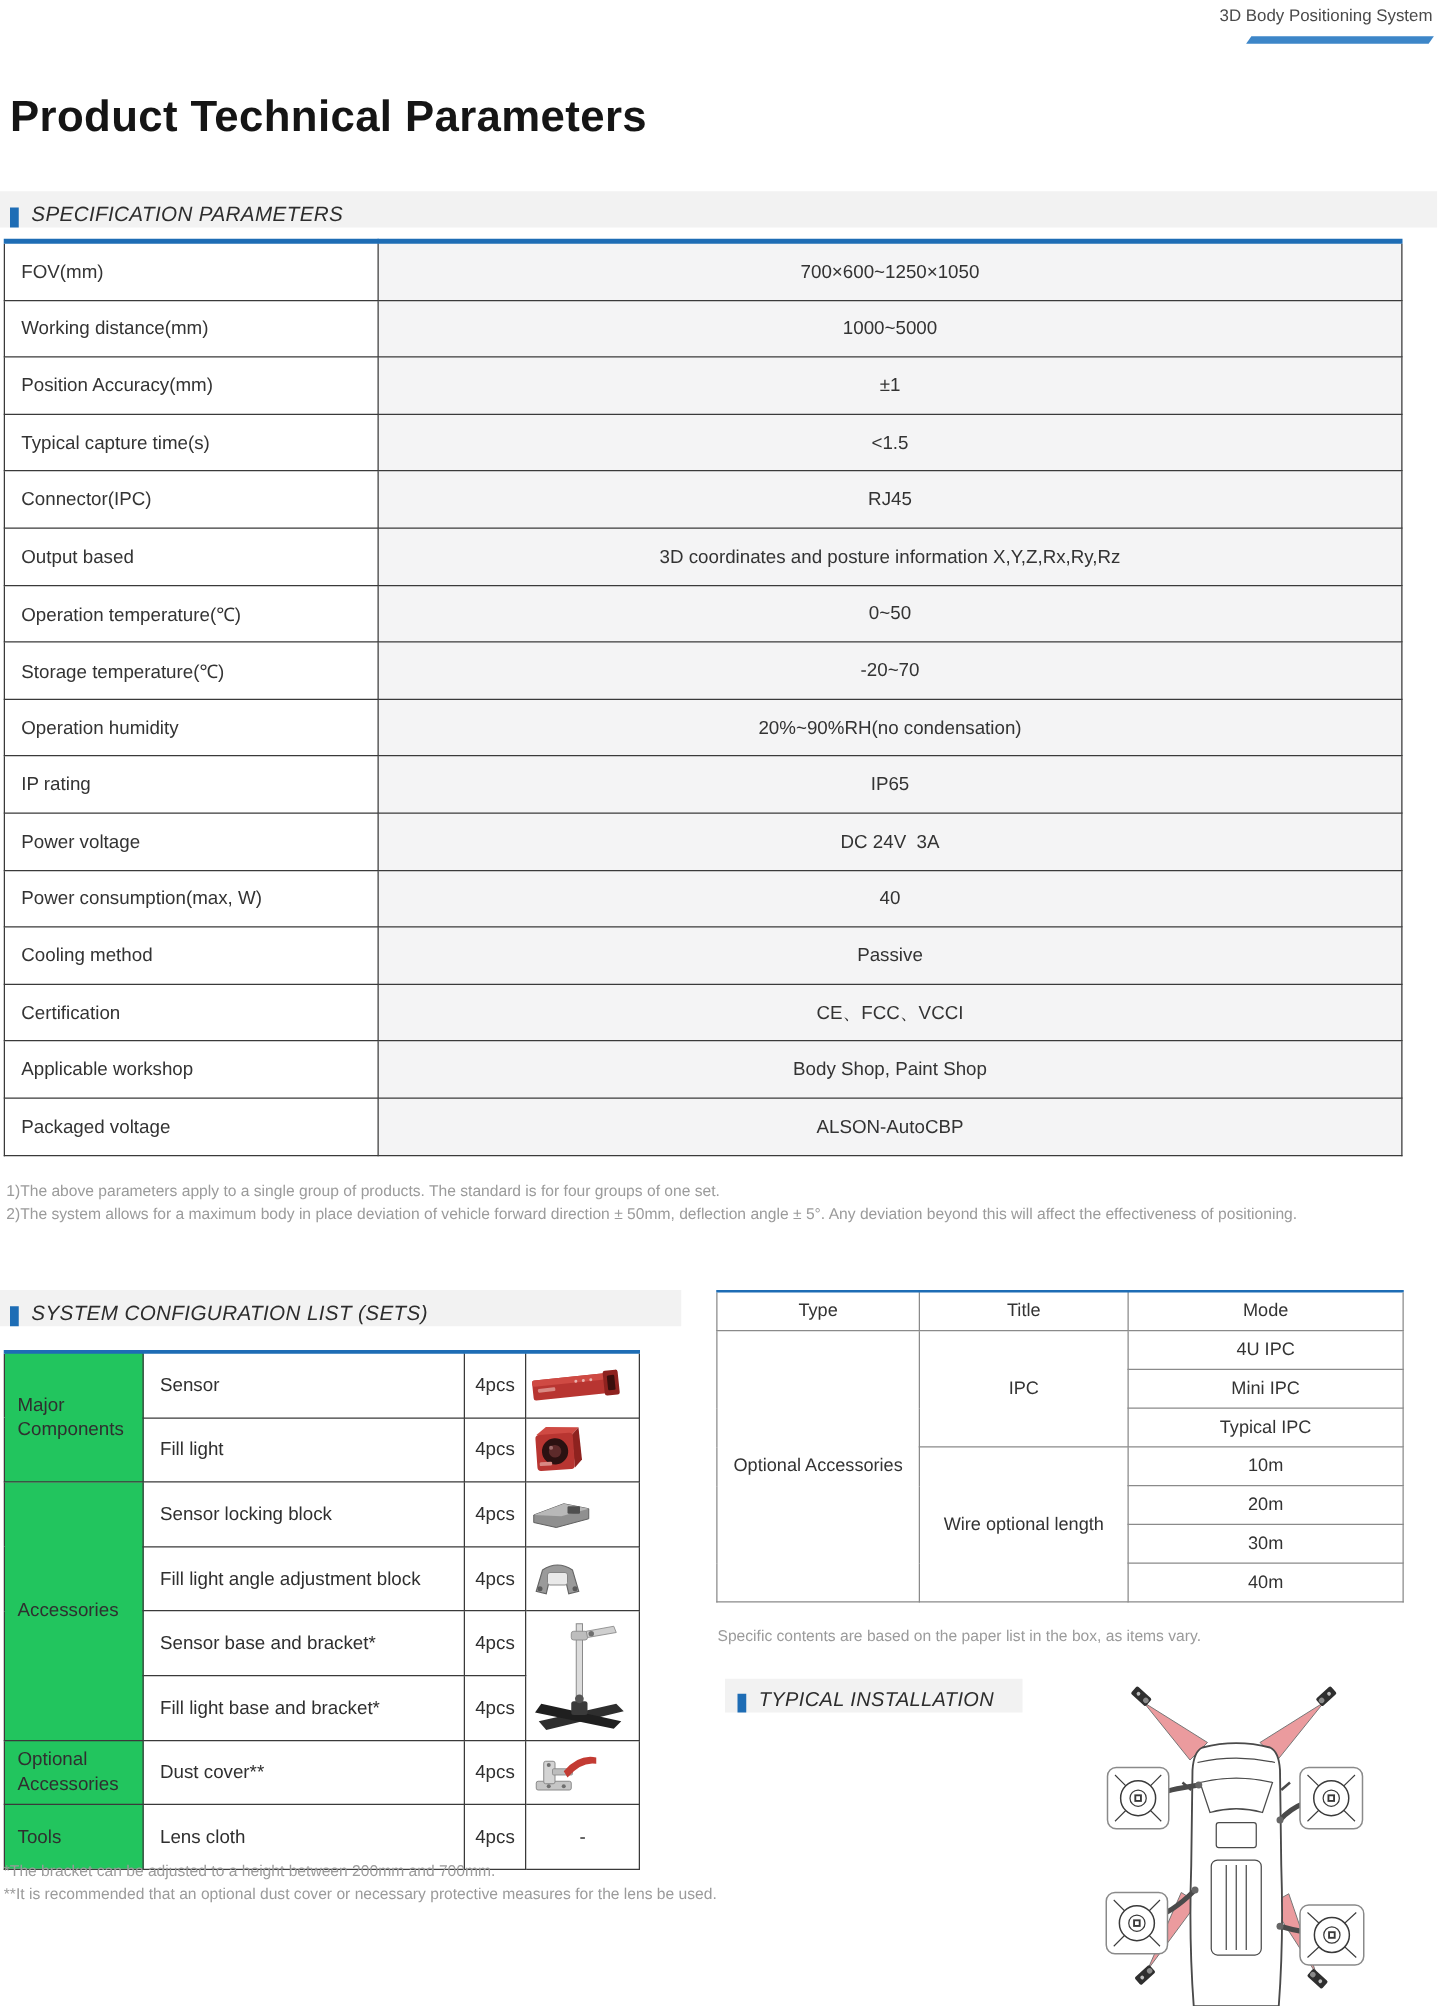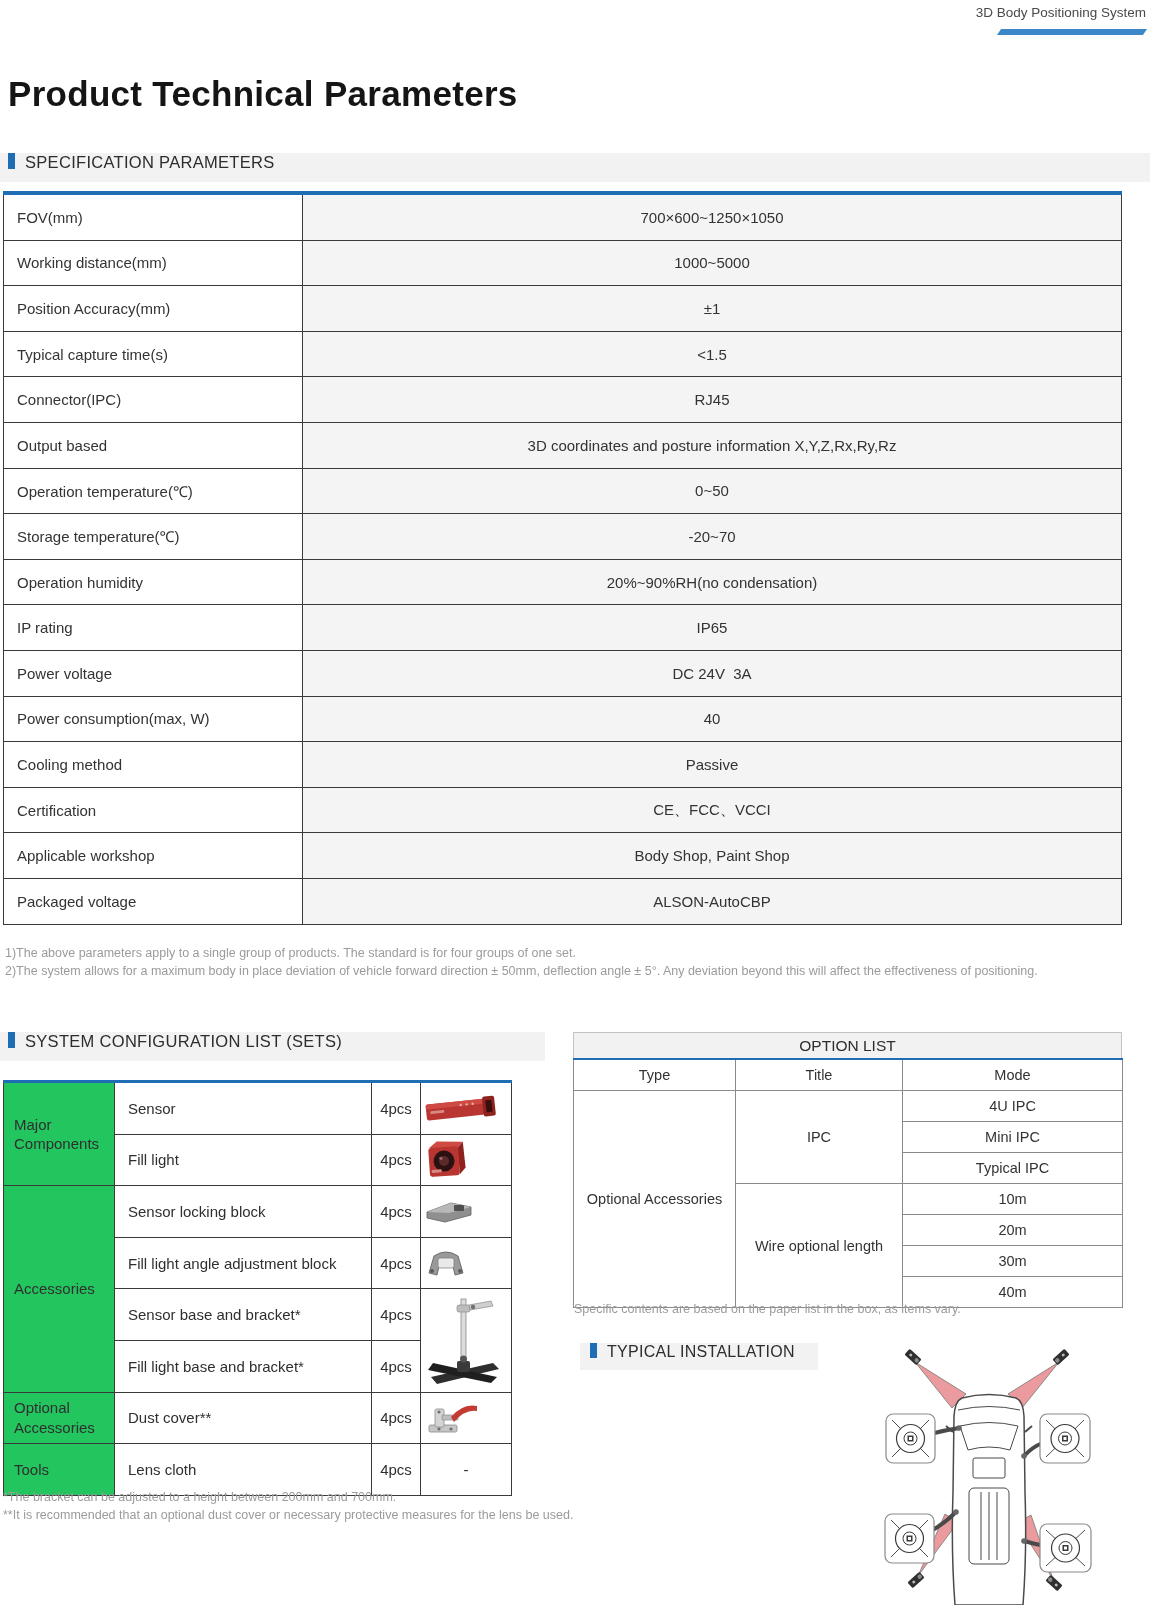--- a/index.html
+++ b/index.html
@@ -9,21 +9,21 @@
   
   .doc-header{position:absolute;top:5px;right:4px;font-size:13.5px;color:#4a4a4a;}
   .doc-header-bar{position:absolute;top:29px;right:5px;width:146px;height:6px;
                   background:#3d86c8;transform:skewX(-35deg);}
 
   
   .title{position:absolute;top:74px;left:8px;margin:0;font-size:35px;font-weight:600;
          color:#151515;letter-spacing:.3px;}
 
   
-  .band{position:absolute;height:29px;background:#f2f2f2;display:flex;align-items:flex-start;}
+  .band{position:absolute;height:29px;background:#f2f2f2;display:flex;align-items:flex-end;font-style:italic;}
   .band .marker{width:7px;height:16px;background:#1e6db5;flex:0 0 auto;}
   .band .band-label{margin-left:10px;font-size:16.5px;color:#2d2d2d;letter-spacing:.3px;}
   .band-spec{top:153px;left:0;width:1150px;}
   .band-spec .marker{margin-left:8px;}
   .band-config{top:1032px;left:0;width:545px;}
   .band-config .marker{margin-left:8px;}
   .band-install{top:1343px;left:580px;width:238px;height:27px;}
   .band-install .marker{margin-left:10px;height:15px;}
   .band-install .band-label{font-size:16px;}
 
@@ -267,21 +267,20 @@
     </tr>
   </tbody>
     </table>
 
   <div class="notes config-notes">
     <div>*The bracket can be adjusted to a height between 200mm and 700mm.</div>
     <div>**It is recommended that an optional dust cover or necessary protective measures for the lens be used.</div>
   </div>
 
   <div class="option-wrap">
-    <div class="option-title">OPTION LIST</div>
     <table class="option-table">
       <colgroup>
           <col class="opt-c1">
           <col class="opt-c2">
           <col class="opt-c3">
         </colgroup>
       <tbody>
           <tr>
         <td>Type</td>
         <td>Title</td>

